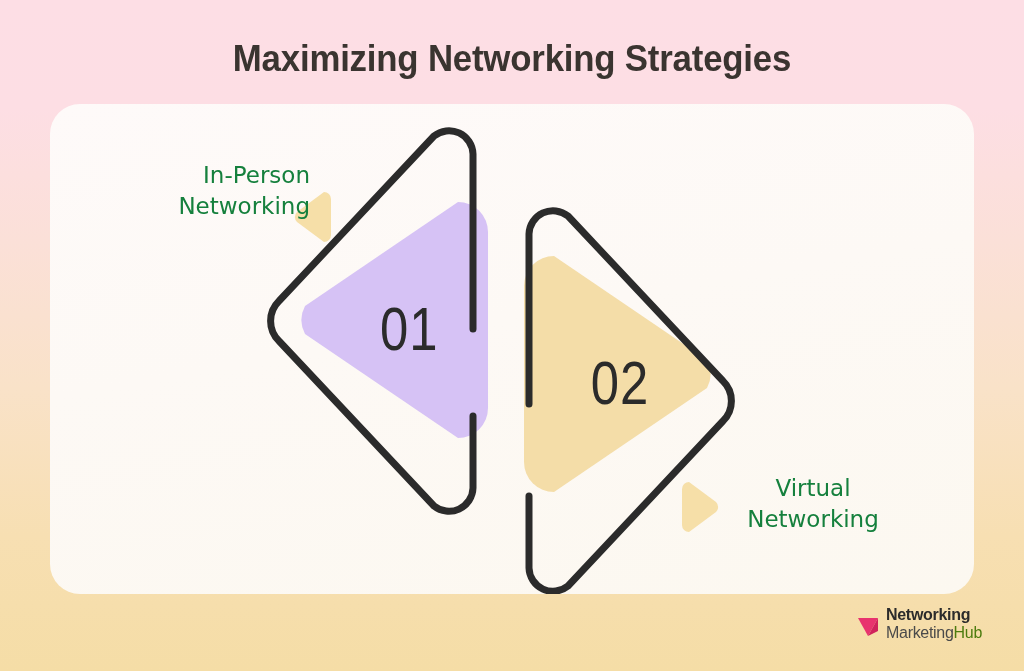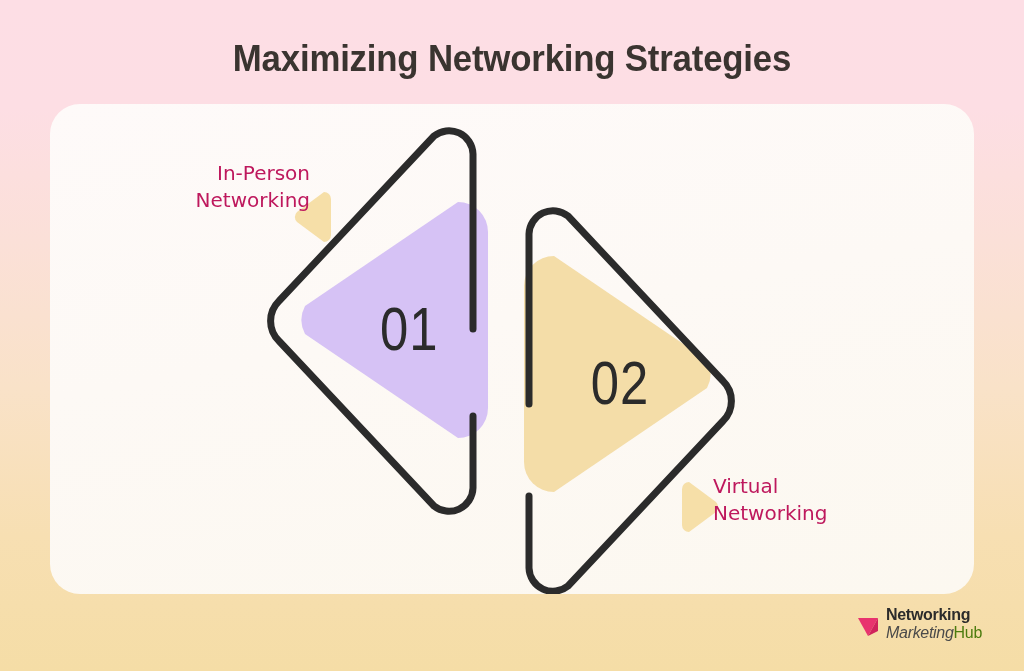--- a/index.html
+++ b/index.html
@@ -59,37 +59,37 @@
     position: absolute;
     left: 50px;
     top: 104px;
     width: 924px;
     height: 490px;
   }
 
   
   .label {
     position: absolute;
-    color: #be185d;
-    font-size: 20px;
+    color: #15803d;
+    font-size: 23px;
     line-height: 1.33;
     font-weight: 500;
     font-family: "DejaVu Sans", sans-serif;
     white-space: nowrap;
   }
   .label-left {
     left: 140px;
     top: 160px;
     text-align: right;
     width: 170px;
   }
   .label-right {
     left: 713px;
     top: 473px;
-    text-align: left;
+    text-align: center;
     width: 200px;
   }
 
   
   .logo {
     position: absolute;
     left: 856px;
     top: 606px;
     width: 140px;
     height: 42px;
@@ -106,21 +106,21 @@
     color: #2B2B2B;
     letter-spacing: -0.3px;
     line-height: 18px;
   }
   .logo-line2 {
     font-size: 16px;
     font-weight: 400;
     letter-spacing: -0.3px;
     line-height: 18px;
   }
-  .logo-marketing { color: #4A4A4A; font-style: italic; }
+  .logo-marketing { color: #4A4A4A; }
   .logo-hub { color: #4d7c0f; }
 </style>
 </head>
 <body>
 
 <div class="stage">
 
   <div class="card"></div>
 
   <div class="title">Maximizing Networking Strategies</div>

